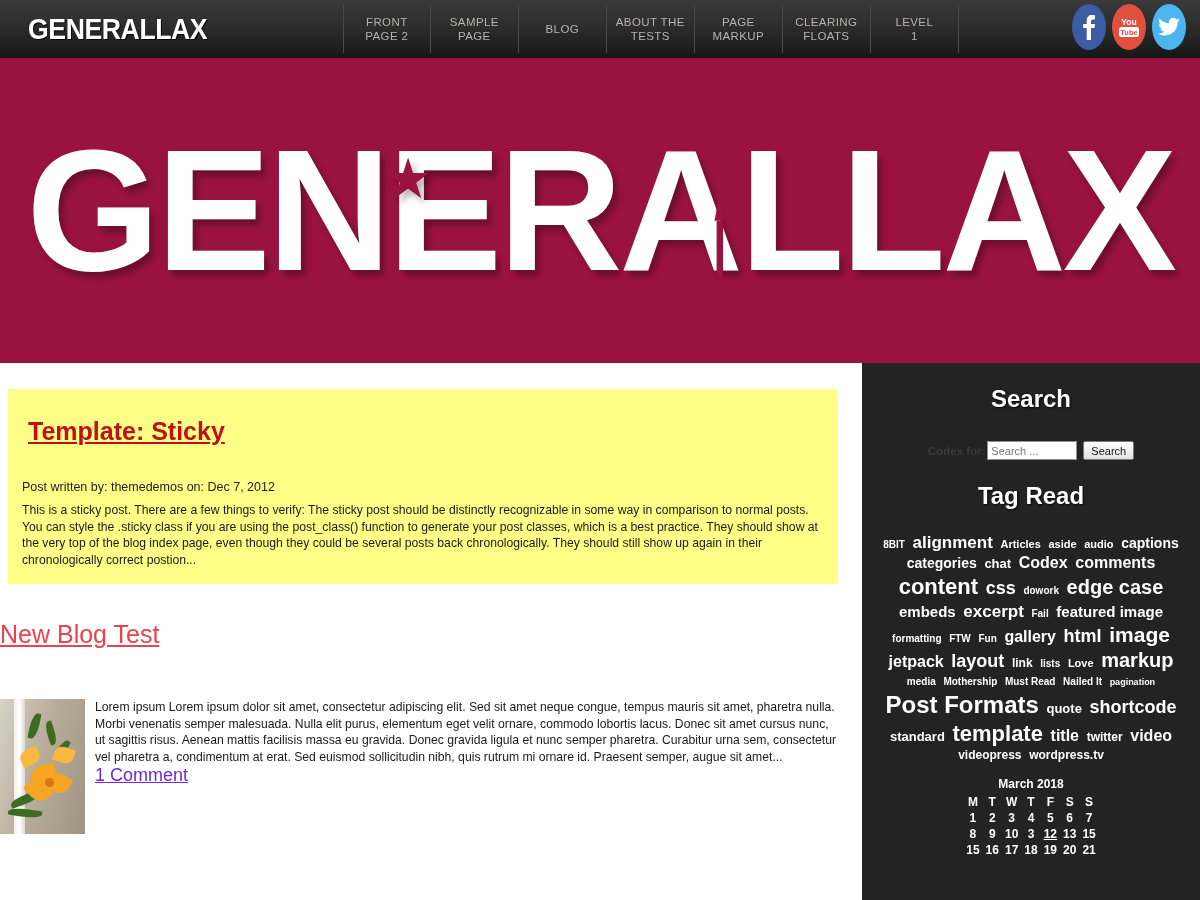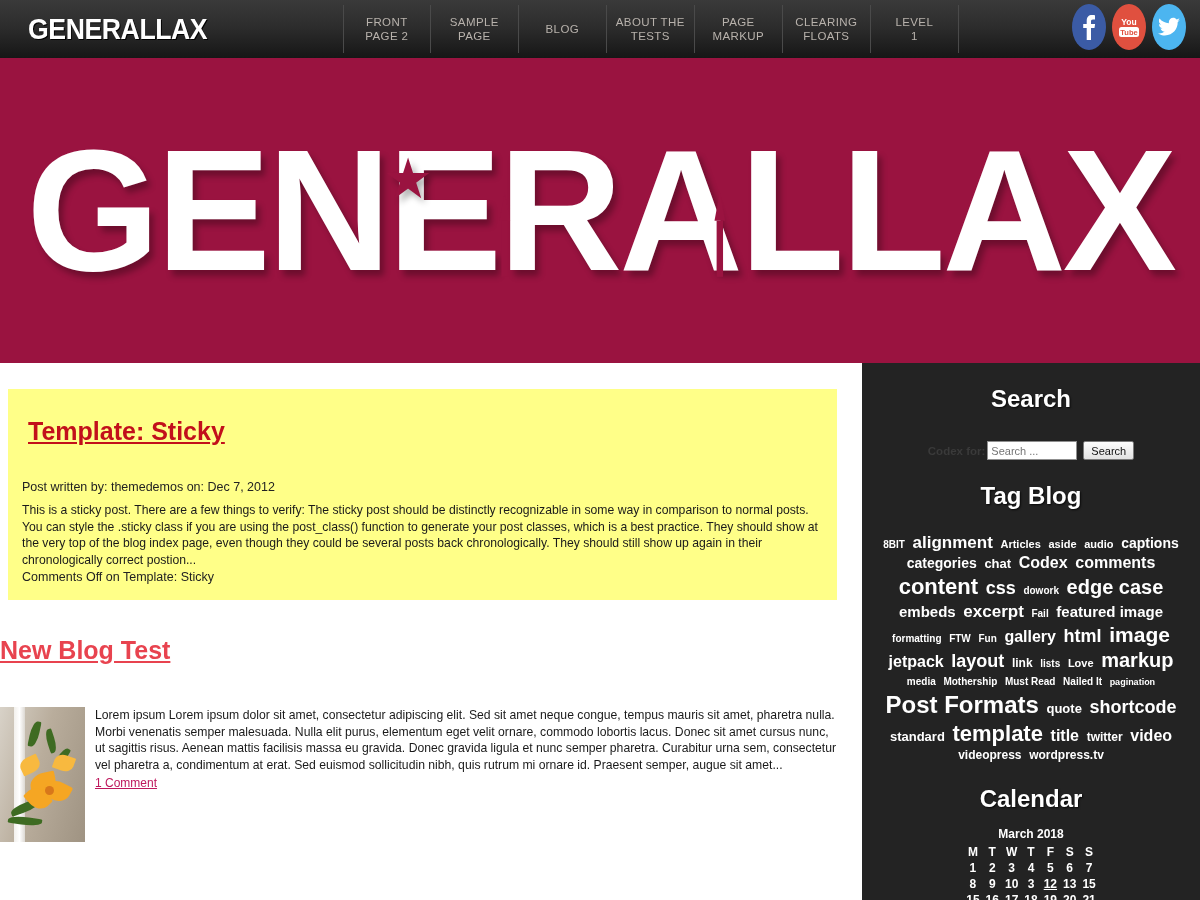--- a/index.html
+++ b/index.html
@@ -116,39 +116,39 @@
     display:inline-block;
   }
   .meta { font-size:12.5px; color:#222; margin:0 0 8px 0; }
   .excerpt { font-size:12.2px; line-height:16.5px; color:#1a1a1a; margin:0; }
   .comments-off { font-size:12.5px; color:#222; margin-top:2px; }
 
   
   .post { margin:36px 25px 0 0; padding:0 0 0 0; }
   .post-title {
     margin:0 0 26px 0;
-    font-size:25px; font-weight:bold; color:#e8434f;
+    font-size:25px; font-weight:normal; color:#e8434f;
     text-decoration:underline; cursor:pointer; display:inline-block;
   }
-  .post-body { display:flex; margin-top:16px; gap:10px; }
+  .post-body { display:flex; margin-top:24px; gap:10px; }
   .thumb {
     width:85px; height:135px; flex:0 0 85px;
     background:linear-gradient(105deg,#d8d2c8 0%,#b9ad9c 45%,#9f9382 100%);
     position:relative; overflow:hidden;
   }
   .thumb .pole { position:absolute; left:14px; top:0; width:11px; height:135px;
     background:linear-gradient(to right,#f2f0ec,#ffffff,#dcd8d2); }
   .thumb .leaf { position:absolute; background:#3e6b22; border-radius:60% 10% 60% 10%; }
   .thumb .petal { position:absolute; background:#f5a623; border-radius:60% 8% 60% 8%; }
   .thumb .petal2 { position:absolute; background:#f8b93f; border-radius:50% 5% 50% 5%; }
   .thumb .center { position:absolute; width:9px; height:9px; border-radius:50%; background:#d8771a; }
   .post-text { font-size:12.2px; line-height:16.5px; color:#1a1a1a; }
   .comment-link {
-    display:inline-block; margin-top:2px; color:#be185d;
-    text-decoration:underline; font-size:12px; cursor:pointer;
+    display:inline-block; margin-top:2px; color:#6d28d9;
+    text-decoration:underline; font-size:18px; cursor:pointer;
   }
 
   
   .widget { padding:0 12px; }
   .widget-title {
     text-align:center; color:#ffffff; font-weight:bold;
     font-size:24px; margin:22px 0 0 0;
     text-shadow:1px 1px 2px rgba(0,0,0,.8);
   }
   .searchrow {
@@ -265,21 +265,20 @@
 
 <div class="page">
 
   <div class="content">
 
 
     <div class="sticky">
       <a class="post-title-sticky">Template: Sticky</a>
       <div class="meta">Post written by: themedemos on: Dec 7, 2012</div>
       <p class="excerpt">This is a sticky post. There are a few things to verify: The sticky post should be distinctly recognizable in some way in comparison to normal posts. You can style the .sticky class if you are using the post_class() function to generate your post classes, which is a best practice. They should show at the very top of the blog index page, even though they could be several posts back chronologically. They should still show up again in their chronologically correct postion...</p>
-      <div class="comments-off">Comments Off on Template: Sticky</div>
     </div>
 
     <div class="post">
       <a class="post-title">New Blog Test</a>
       <div class="post-body">
         <div class="thumb">
           <div class="pole"></div>
           <div class="leaf" style="left:30px;top:14px;width:9px;height:26px;transform:rotate(12deg)"></div>
           <div class="leaf" style="left:47px;top:22px;width:8px;height:24px;transform:rotate(-18deg)"></div>
           <div class="leaf" style="left:58px;top:40px;width:8px;height:22px;transform:rotate(30deg)"></div>
@@ -306,26 +305,25 @@
     <div class="widget">
       <div class="widget-title">Search</div>
       <div class="searchrow">
         <span class="search-label">Codex for:</span>
         <input class="search-input" type="text" placeholder="Search ..." style="">
         <button class="search-btn">Search</button>
       </div>
     </div>
 
     <div class="widget">
-      <div class="widget-title">Tag Blog</div>
+      <div class="widget-title">Tag Read</div>
       <div class="tagcloud" id="tagcloud"><a class="tag" style="font-size: 10px;">8BIT</a> <a class="tag" style="font-size: 17px;">alignment</a> <a class="tag" style="font-size: 11px;">Articles</a> <a class="tag" style="font-size: 11px;">aside</a> <a class="tag" style="font-size: 11px;">audio</a> <a class="tag" style="font-size: 14px;">captions</a> <a class="tag" style="font-size: 14px;">categories</a> <a class="tag" style="font-size: 13px;">chat</a> <a class="tag" style="font-size: 16px;">Codex</a> <a class="tag" style="font-size: 16px;">comments</a> <a class="tag" style="font-size: 22px;">content</a> <a class="tag" style="font-size: 18px;">css</a> <a class="tag" style="font-size: 10px;">dowork</a> <a class="tag" style="font-size: 20px;">edge case</a> <a class="tag" style="font-size: 15px;">embeds</a> <a class="tag" style="font-size: 17px;">excerpt</a> <a class="tag" style="font-size: 10px;">Fail</a> <a class="tag" style="font-size: 15px;">featured image</a> <a class="tag" style="font-size: 10px;">formatting</a> <a class="tag" style="font-size: 10px;">FTW</a> <a class="tag" style="font-size: 10px;">Fun</a> <a class="tag" style="font-size: 16px;">gallery</a> <a class="tag" style="font-size: 18px;">html</a> <a class="tag" style="font-size: 21px;">image</a> <a class="tag" style="font-size: 16px;">jetpack</a> <a class="tag" style="font-size: 18px;">layout</a> <a class="tag" style="font-size: 12px;">link</a> <a class="tag" style="font-size: 10px;">lists</a> <a class="tag" style="font-size: 11px;">Love</a> <a class="tag" style="font-size: 20px;">markup</a> <a class="tag" style="font-size: 10px;">media</a> <a class="tag" style="font-size: 10px;">Mothership</a> <a class="tag" style="font-size: 10px;">Must Read</a> <a class="tag" style="font-size: 10px;">Nailed It</a> <a class="tag" style="font-size: 9px;">pagination</a> <a class="tag" style="font-size: 24px;">Post Formats</a> <a class="tag" style="font-size: 13px;">quote</a> <a class="tag" style="font-size: 18px;">shortcode</a> <a class="tag" style="font-size: 13px;">standard</a> <a class="tag" style="font-size: 22px;">template</a> <a class="tag" style="font-size: 16px;">title</a> <a class="tag" style="font-size: 12px;">twitter</a> <a class="tag" style="font-size: 16px;">video</a> <a class="tag" style="font-size: 12px;">videopress</a> <a class="tag" style="font-size: 12px;">wordpress.tv</a> </div>
     </div>
 
     <div class="widget calendar">
-      <div class="widget-title">Calendar</div>
       <table class="caltable">
         <caption>March 2018</caption>
         <thead>
             <tr id="calhead">
               <th>M</th>
               <th>T</th>
               <th>W</th>
               <th>T</th>
               <th>F</th>
               <th>S</th>

